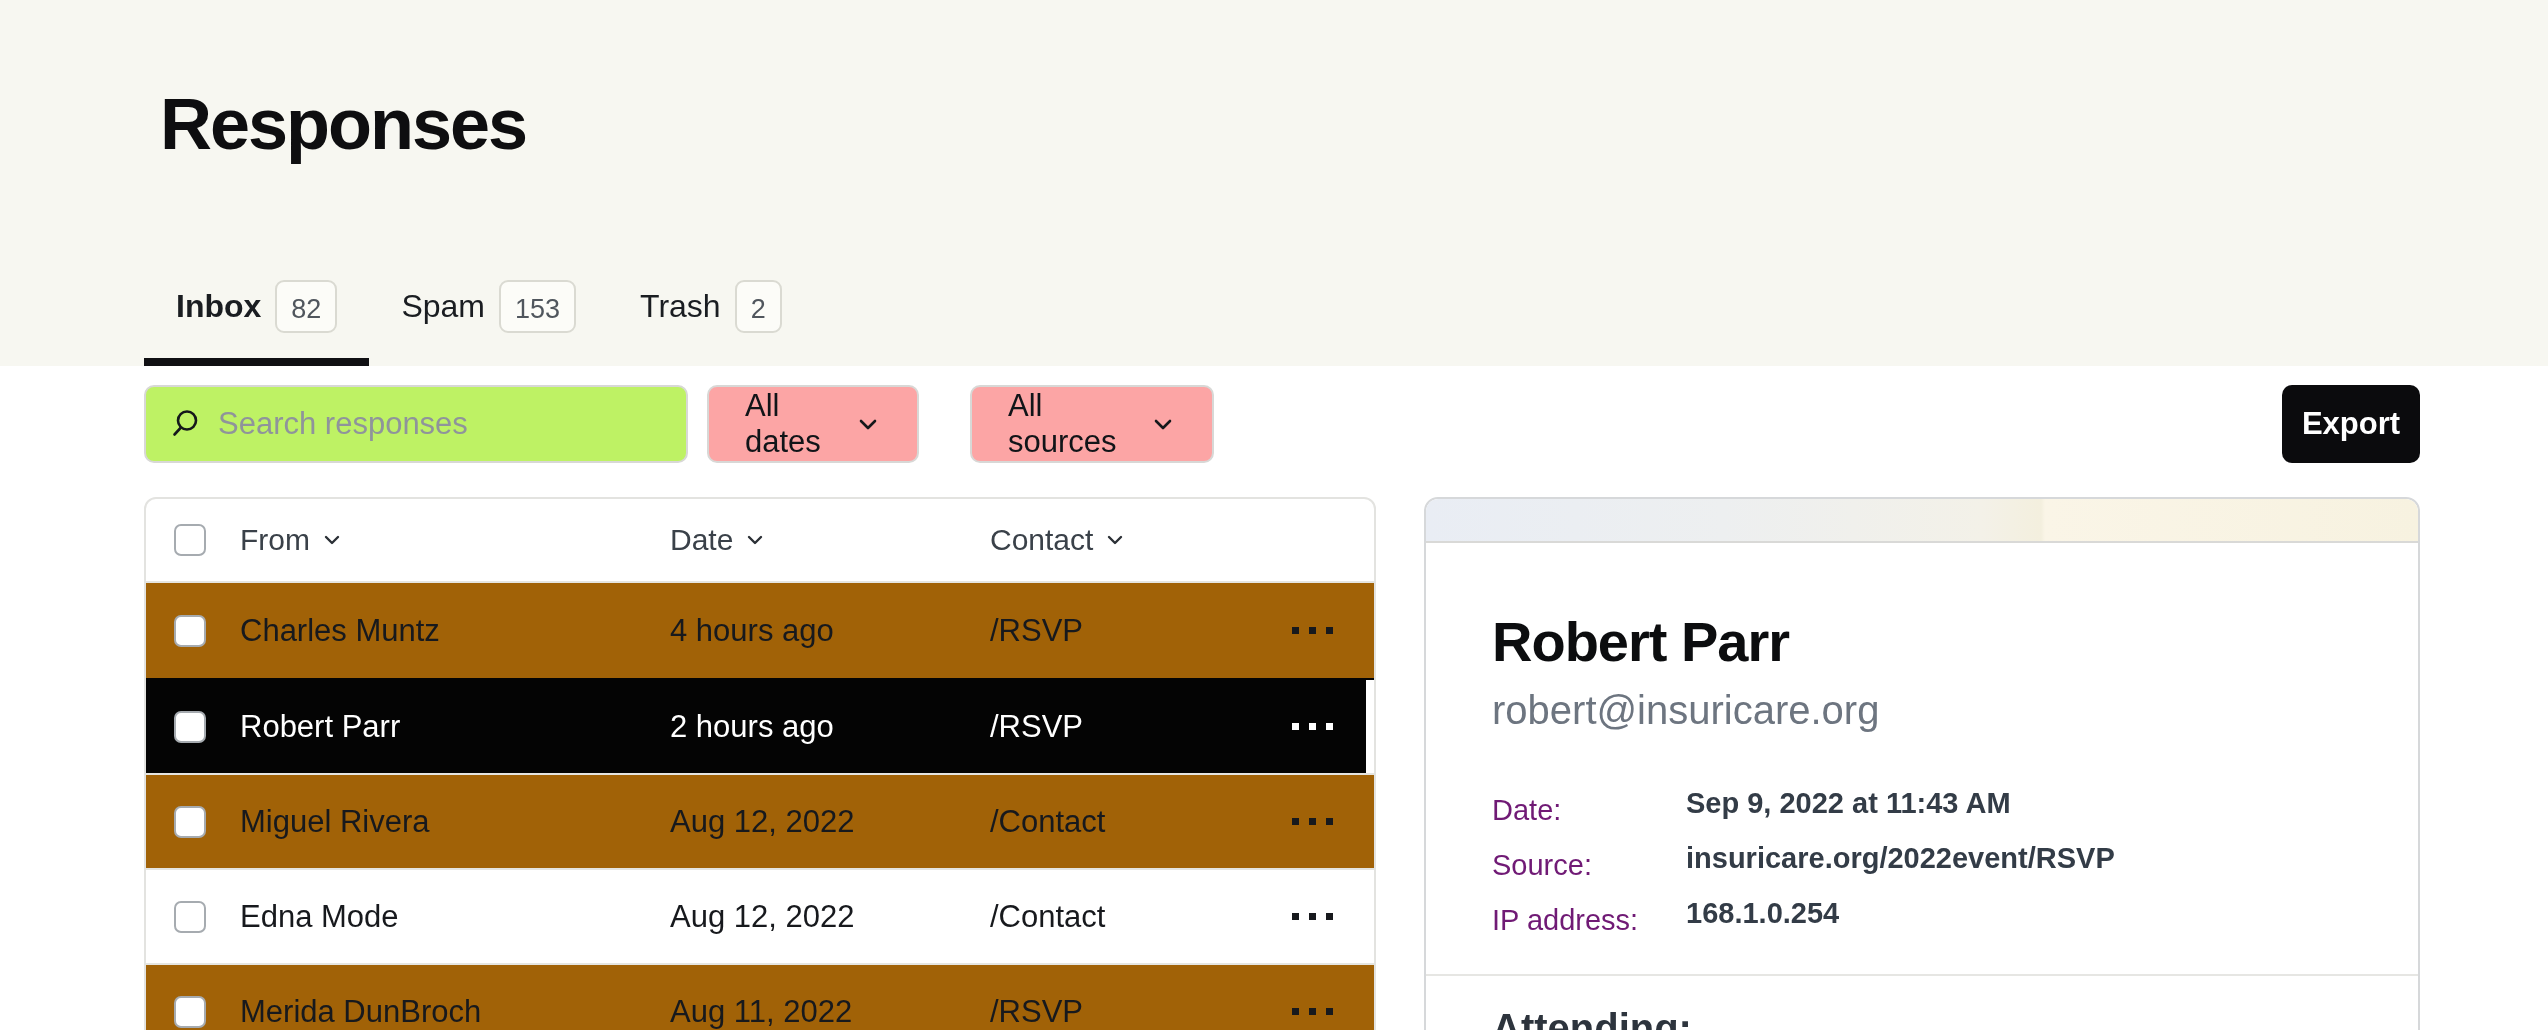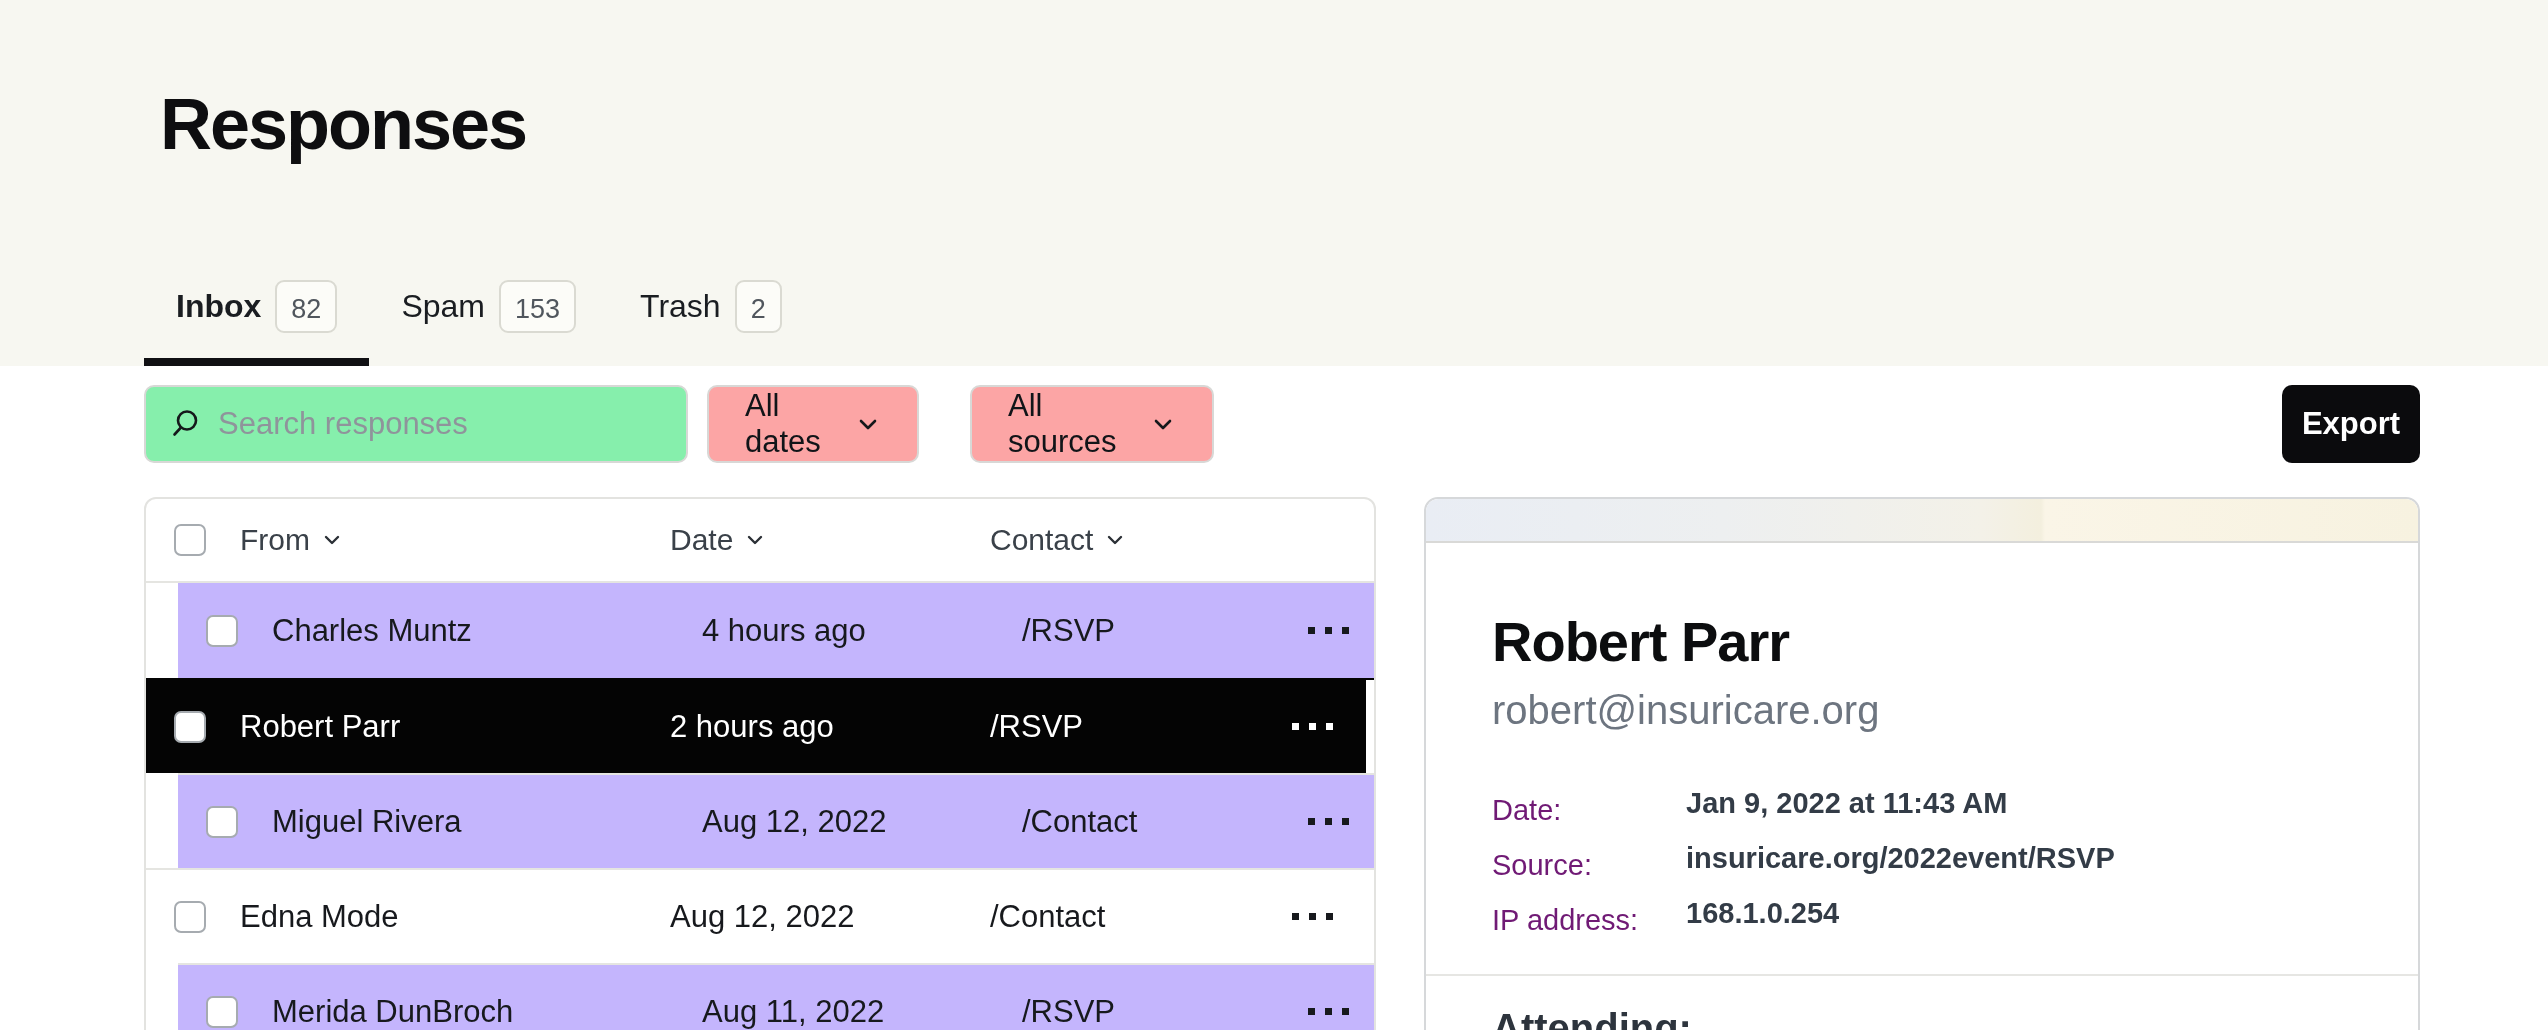--- a/index.html
+++ b/index.html
@@ -61,21 +61,21 @@
     align-items: center;
     gap: 19px;
     margin: 19px 128px 0 144px;
     height: 78px;
   }
   .search-box {
     flex: 0 0 544px;
     height: 78px;
     border: 2px solid #d8d8d6;
     border-radius: 10px;
-    background: #86efac;
+    background: #bef264;
     display: flex;
     align-items: center;
     padding-left: 22px;
     gap: 16px;
   }
   .search-box input {
     border: none;
     outline: none;
     background: transparent;
     font-family: inherit;
@@ -142,21 +142,21 @@
   .t-head .col-label {
     display: flex;
     align-items: center;
     gap: 12px;
     font-size: 30px;
     color: #3a4149;
     cursor: pointer;
   }
   .t-row + .t-row { border-top: 2px solid #e5e5e1; }
   .t-head + .t-row { border-top: none; }
-  .t-row.striped { background: #c4b5fd; margin-left: 32px; }
+  .t-row.striped { background: #a16207; }
   .t-row.selected {
     background: #040404;
     color: #ffffff;
     border-top-color: #040404;
     box-shadow: inset -8px 0 0 #ffffff;
   }
   .cb {
     width: 32px;
     height: 32px;
     margin-left: 28px;
@@ -372,21 +372,21 @@
 
   <div class="panel">
     <div class="panel-band"></div>
     <div class="panel-content">
       <div class="detail-name">Robert Parr</div>
       <div class="detail-email">robert@insuricare.org</div>
 
       <div class="detail-fields">
         <div class="field-row">
           <span class="field-label">Date:</span>
-          <span class="field-value">Jan 9, 2022 at 11:43 AM</span>
+          <span class="field-value">Sep 9, 2022 at 11:43 AM</span>
         </div>
         <div class="field-row">
           <span class="field-label">Source:</span>
           <span class="field-value">insuricare.org/2022event/RSVP</span>
         </div>
         <div class="field-row">
           <span class="field-label">IP address:</span>
           <span class="field-value">168.1.0.254</span>
         </div>
       </div>

